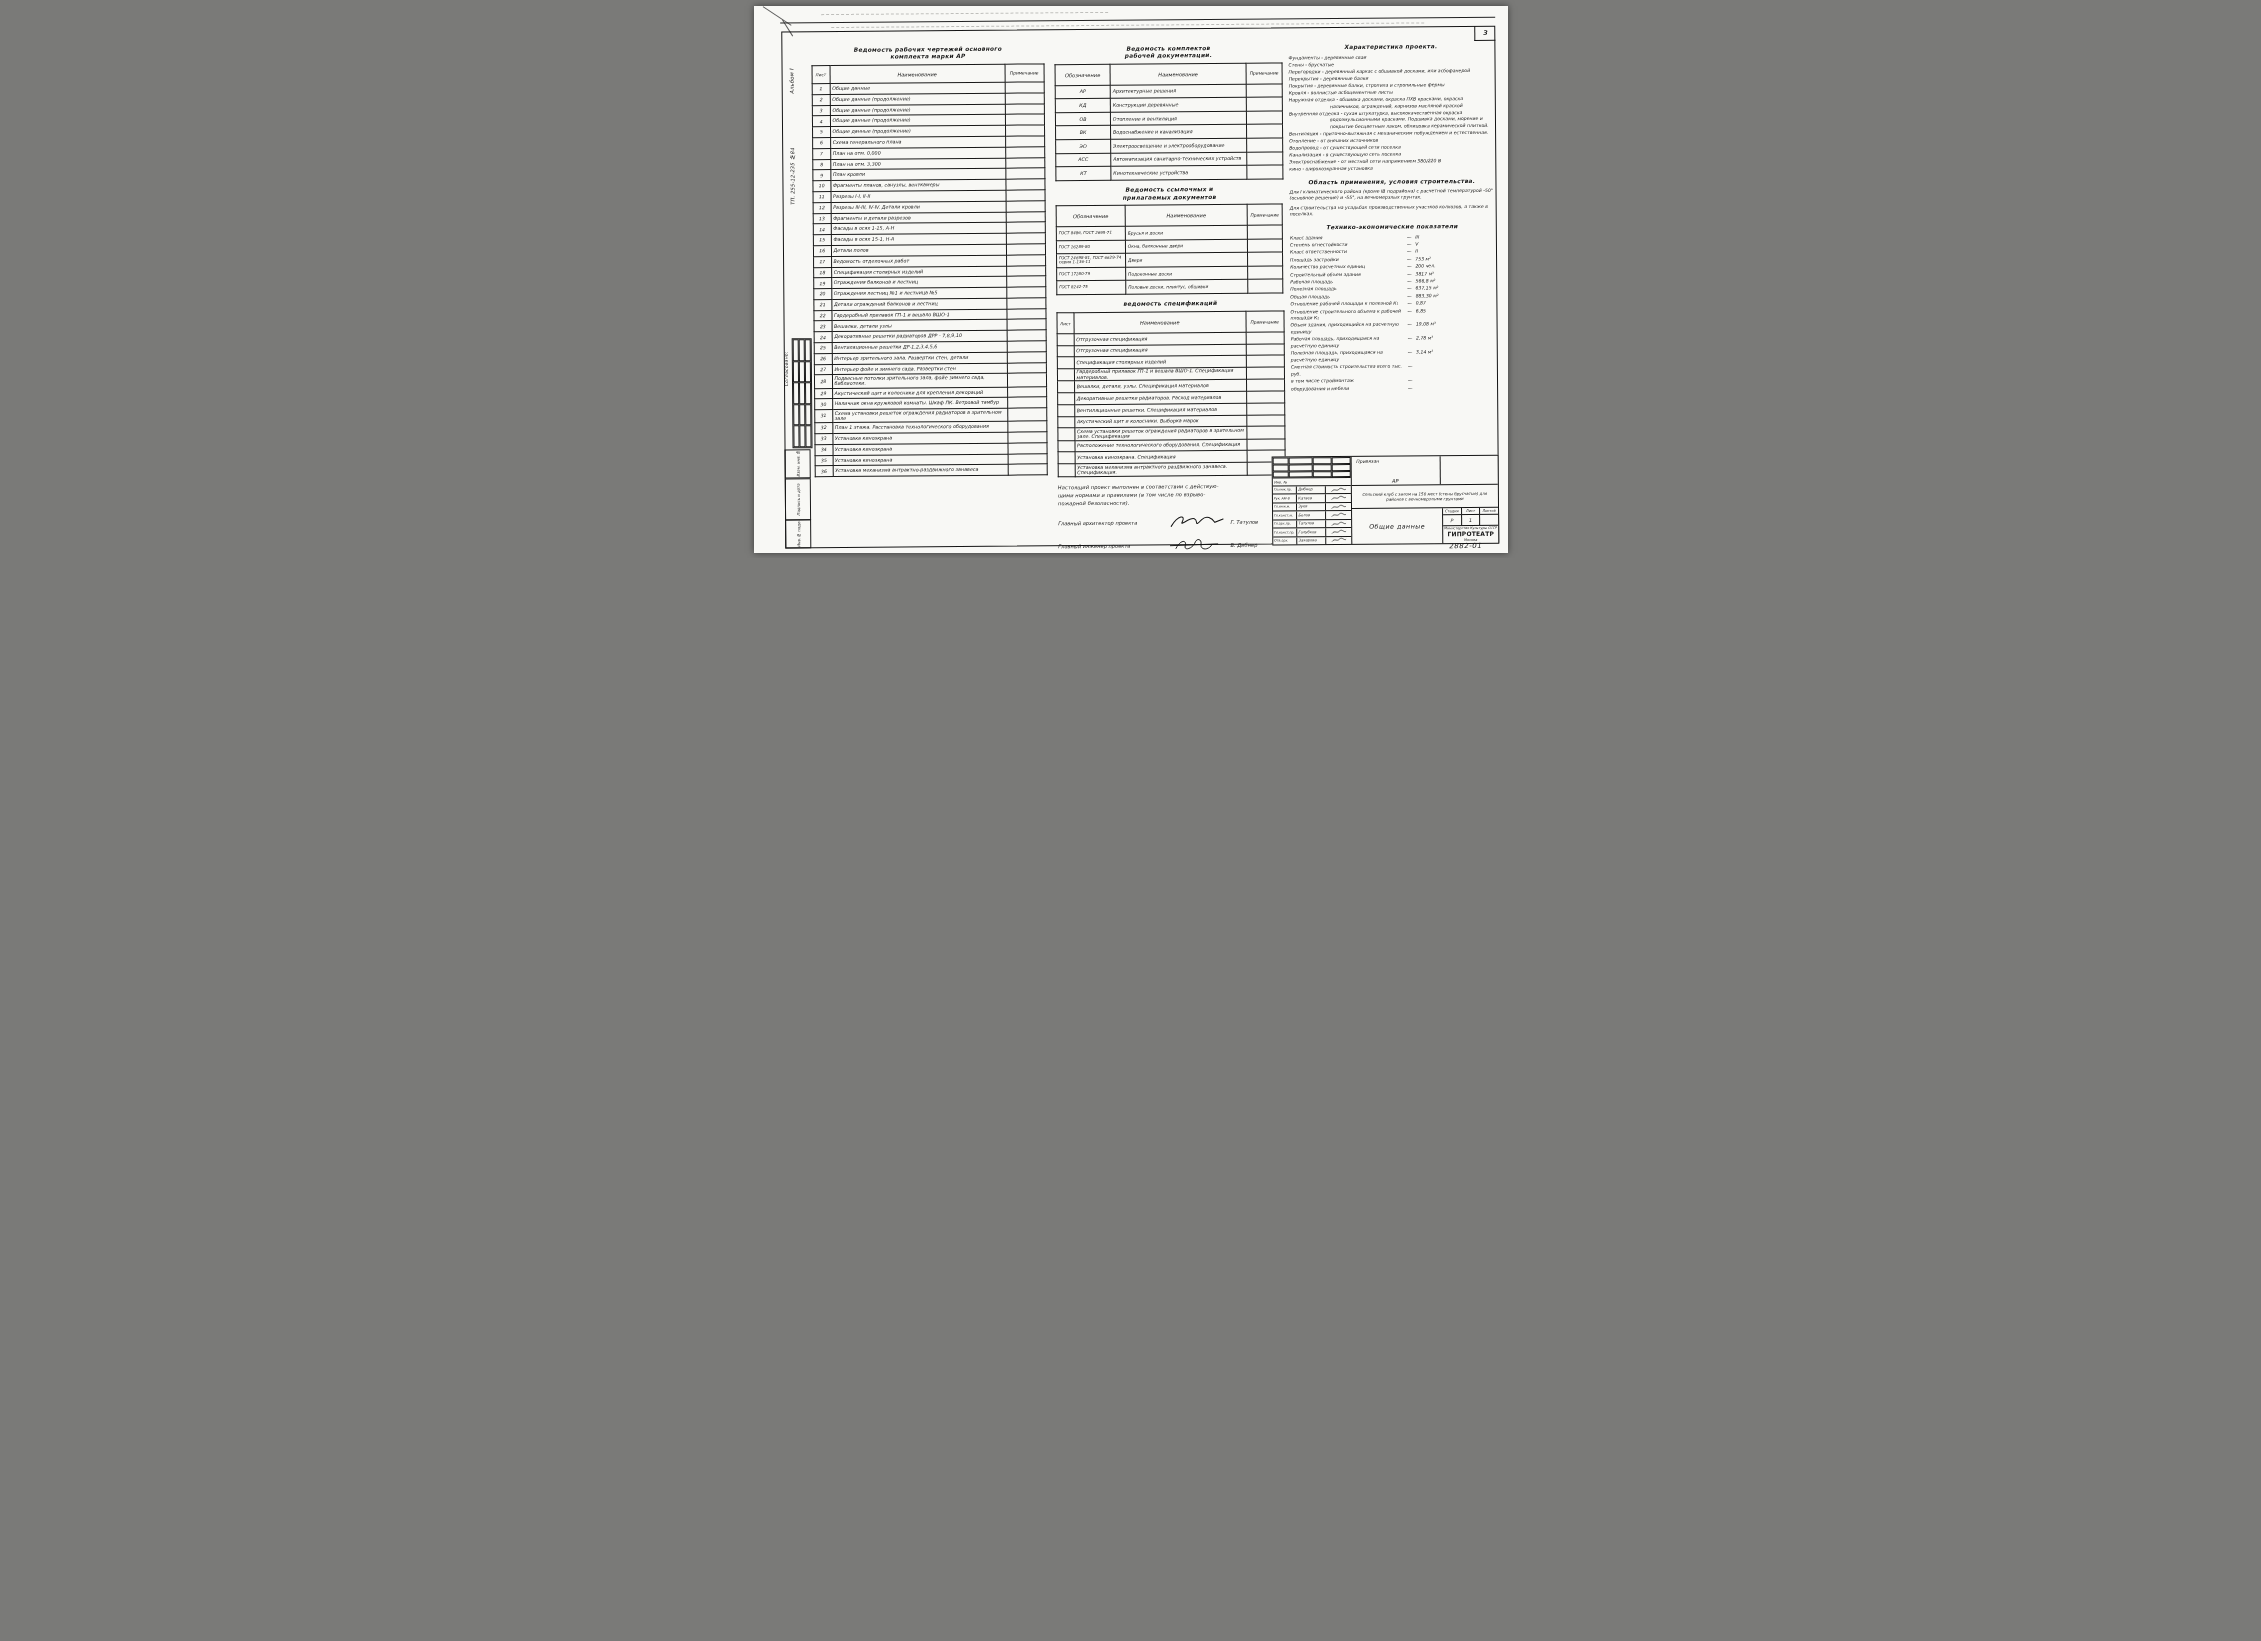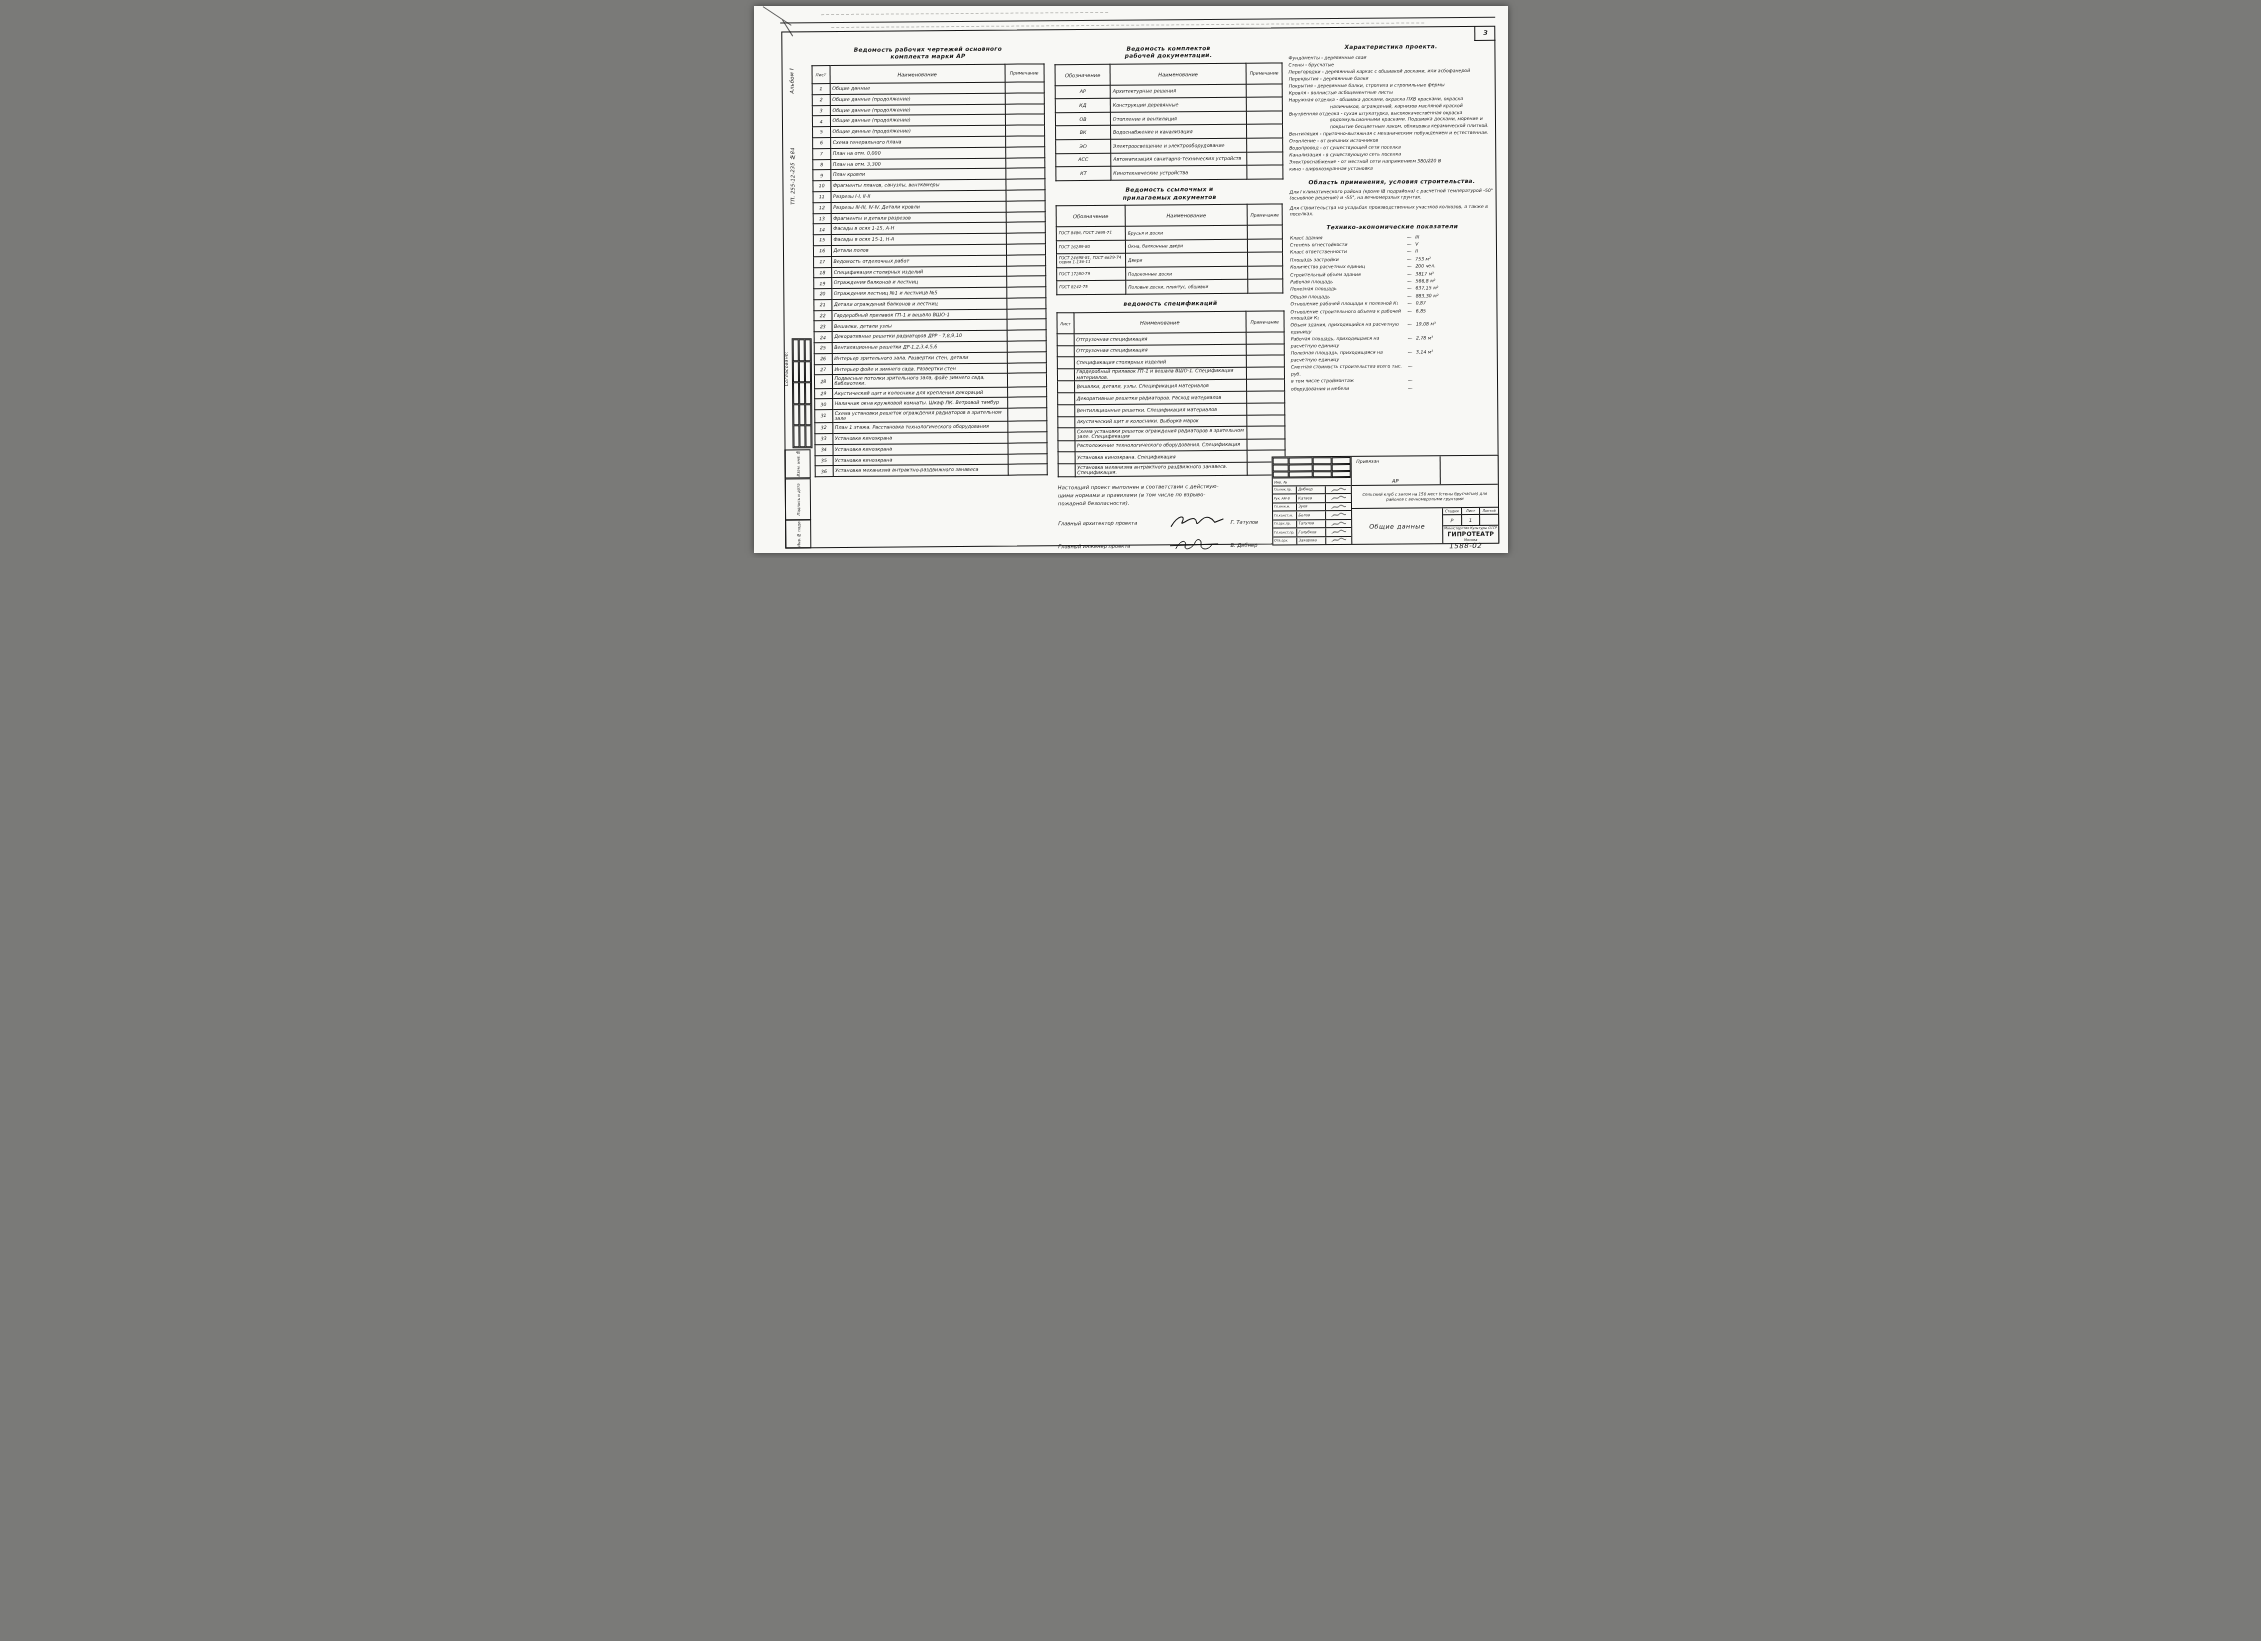--- a/index.html
+++ b/index.html
@@ -851,17 +851,17 @@
             <div class="org">
               <span class="o1">Министерство Культуры СССР</span>
               <span class="o2">ГИПРОТЕАТР</span>
               <span class="o3">Москва</span>
             </div>
           </div>
         </div>
       </div>
     </div>
 
-    <div class="doccode">1588-02</div>
+    <div class="doccode">2882-01</div>
 
   </div>
 </div>
 
 
 </body></html>

